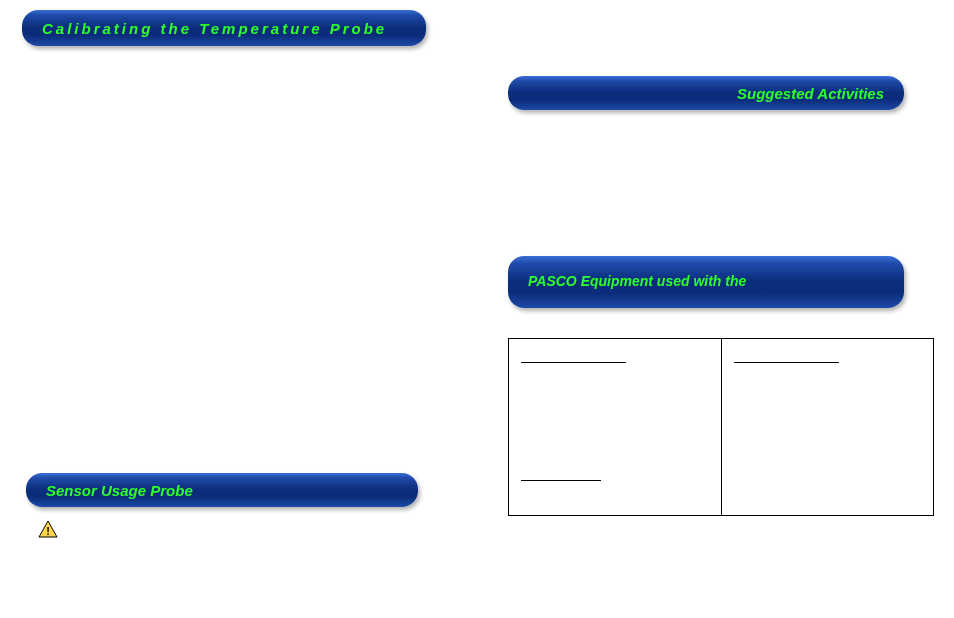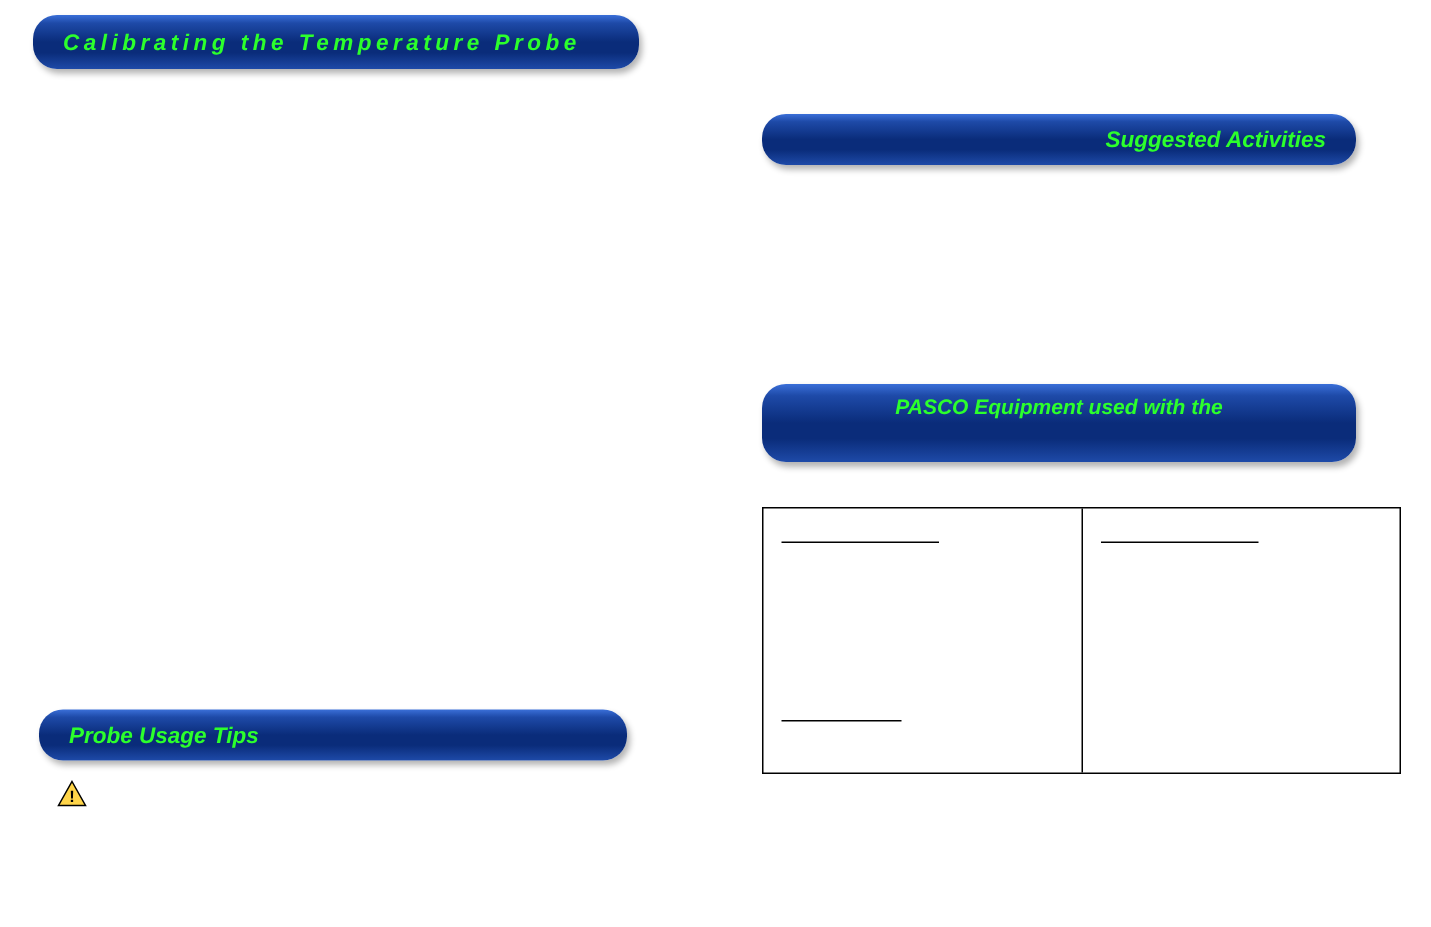--- a/index.html
+++ b/index.html
@@ -33,20 +33,21 @@
       font-weight: bold;
       font-style: italic;
     }
     .pill-multiline {
       height: 52px;
       font-size: 14px;
       font-weight: bold;
       font-style: italic;
       line-height: 1.4;
       padding: 6px 20px;
+      flex-direction: column;
       align-items: flex-start;
       justify-content: center;
     }
     #pill-calibrating { left: 22px; top: 10px; width: 404px; }
     #pill-usage { left: 26px; top: 473px; width: 392px; }
     #pill-suggested { left: 508px; top: 76px; width: 396px; justify-content: flex-end; }
     #pill-equipment { left: 508px; top: 256px; width: 396px; }
     .caution-icon {
       position: absolute;
       left: 38px;
@@ -89,21 +90,21 @@
     }
   </style>
 </head>
 <body>
 
 <div class="pill pill-large" id="pill-calibrating">
   <span>Calibrating the Temperature Probe</span>
 </div>
 
 <div class="pill pill-medium" id="pill-usage">
-  <span>Probe Usage Tips</span>
+  <span>Sensor Usage Probe</span>
 </div>
 
 <div class="pill pill-medium" id="pill-suggested">
   <span>Suggested Activities</span>
 </div>
 
 <div class="pill pill-multiline" id="pill-equipment">
   <span>PASCO Equipment used with the</span>
 </div>
 

